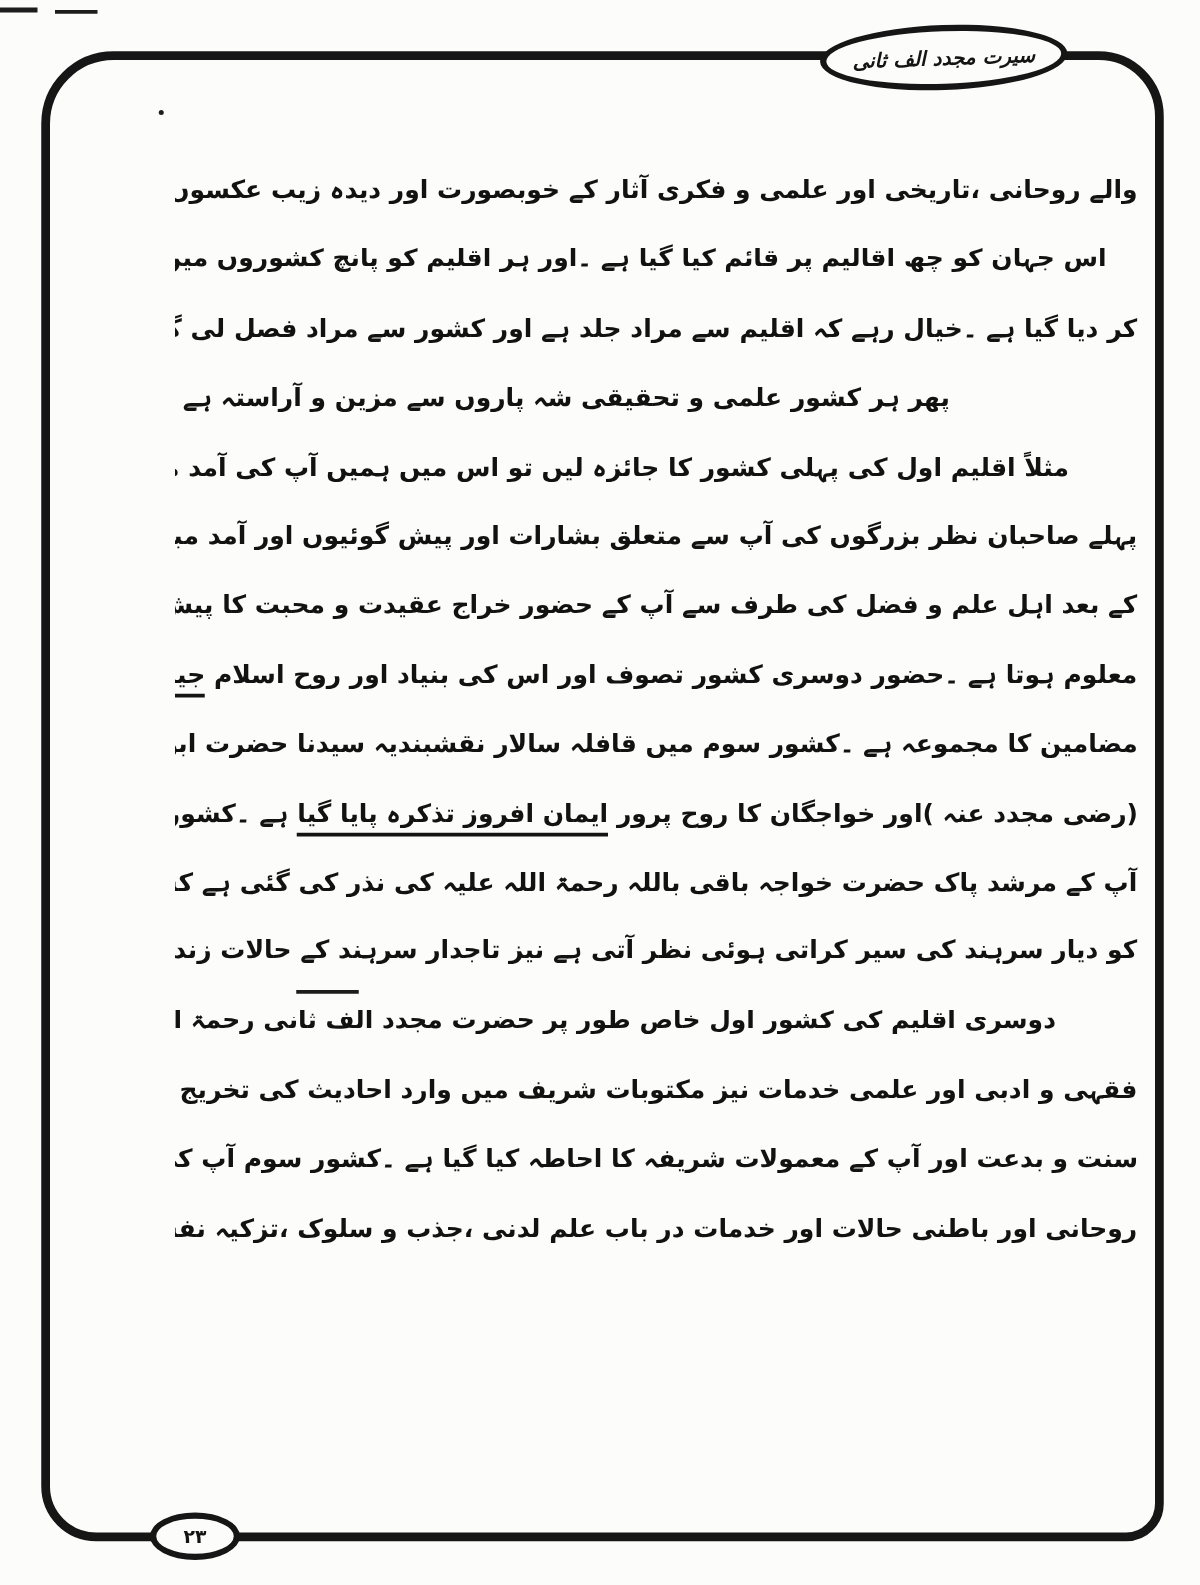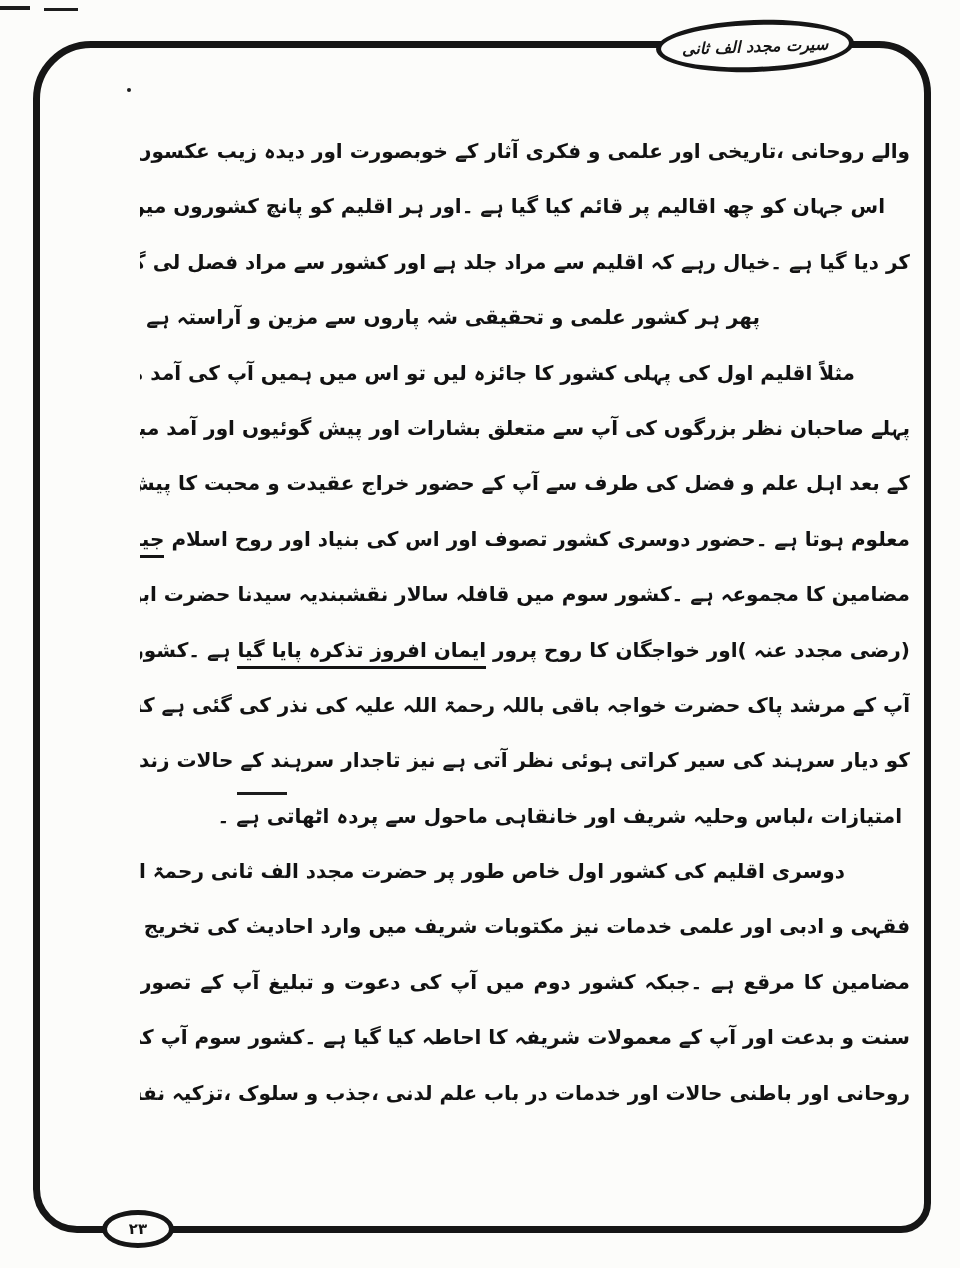--- a/index.html
+++ b/index.html
@@ -34,21 +34,21 @@
     transform:rotate(-2deg);
   }
   .title-cartouche .t{
     direction:rtl;
     font-size:16px;font-weight:bold;font-style:italic;
     white-space:nowrap;
     line-height:1;
     padding-top:2px;
   }
   .pagenum-cartouche{
-    left:102px;top:1210px;width:62px;height:28px;
+    left:120px;top:1210px;width:62px;height:28px;
   }
   .pagenum-cartouche .t{
     direction:rtl;
     font-size:15px;font-weight:bold;line-height:1;
   }
   
   .text-block{
     position:absolute;
     left:140px;top:124px;width:770px;
   }
@@ -119,21 +119,19 @@
     <div class="line"><span>کر دیا گیا ہے ۔خیال رہے کہ اقلیم سے مراد جلد ہے اور کشور سے مراد فصل لی گئی ہے ۔</span><span class="u"></span><span></span></div>
     <div class="line align-right pr150"><span>پھر ہر کشور علمی و تحقیقی شہ پاروں سے مزین و آراستہ ہے ۔</span><span class="u"></span><span></span></div>
     <div class="line pr55"><span>مثلاً اقلیم اول کی پہلی کشور کا جائزہ لیں تو اس میں ہمیں آپ کی آمد مبارکہ سے</span><span class="u"></span><span></span></div>
     <div class="line"><span>پہلے صاحبان نظر بزرگوں کی آپ سے متعلق بشارات اور پیش گوئیوں اور آمد مبارکہ</span><span class="u"></span><span></span></div>
     <div class="line"><span>کے بعد اہل علم و فضل کی طرف سے آپ کے حضور خراج عقیدت و محبت کا پیش کیا جانا</span><span class="u"></span><span></span></div>
     <div class="line"><span>معلوم ہوتا ہے ۔حضور دوسری کشور تصوف اور اس کی بنیاد اور روح اسلام </span><span class="u">جیسے اہم</span><span></span></div>
     <div class="line"><span>مضامین کا مجموعہ ہے ۔کشور سوم میں قافلہ سالار نقشبندیہ سیدنا حضرت ابوبکر صدیق</span><span class="u"></span><span></span></div>
     <div class="line"><span>(رضی مجدد عنہ )اور خواجگان کا روح پرور </span><span class="u">ایمان افروز تذکرہ پایا گیا</span><span> ہے ۔کشور چہارم</span></div>
     <div class="line"><span>آپ کے مرشد پاک حضرت خواجہ باقی باللہ رحمۃ اللہ علیہ کی نذر کی گئی ہے کشور پنجم قاری</span><span class="u"></span><span></span></div>
     <div class="line"><span>کو دیار سرہند کی سیر کراتی ہوئی نظر آتی ہے نیز تاجدار سرہند کے حالات زندگی ،</span><span class="u"></span><span></span></div>
-    <div class="line align-right pr8"><span>امتیازات ،لباس وحلیہ شریف اور خانقاہی ماحول سے پردہ اٹھاتی ہے ۔</span><span class="u"></span><span></span></div>
     <div class="line pr65"><span>دوسری اقلیم کی کشور اول خاص طور پر حضرت مجدد الف ثانی رحمۃ اللہ علیہ کی</span><span class="u"></span><span></span></div>
     <div class="line"><span>فقہی و ادبی اور علمی خدمات نیز مکتوبات شریف میں وارد احادیث کی تخریج جیسے علمی و فنی</span><span class="u"></span><span></span></div>
-    <div class="line"><span>مضامین کا مرقع ہے ۔جبکہ کشور دوم میں آپ کی دعوت و تبلیغ آپ کے تصور</span><span class="u"></span><span></span></div>
     <div class="line"><span>سنت و بدعت اور آپ کے معمولات شریفہ کا احاطہ کیا گیا ہے ۔کشور سوم آپ کی</span><span class="u"></span><span></span></div>
     <div class="line"><span>روحانی اور باطنی حالات اور خدمات در باب علم لدنی ،جذب و سلوک ،تزکیہ نفس ،</span><span class="u"></span><span></span></div>
   </div>
 
 </div>
 
 </body></html>

